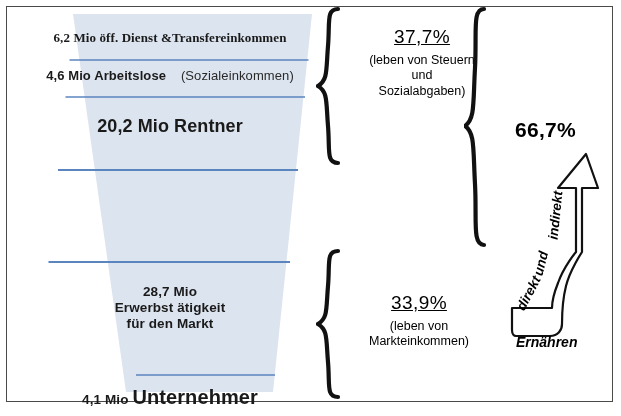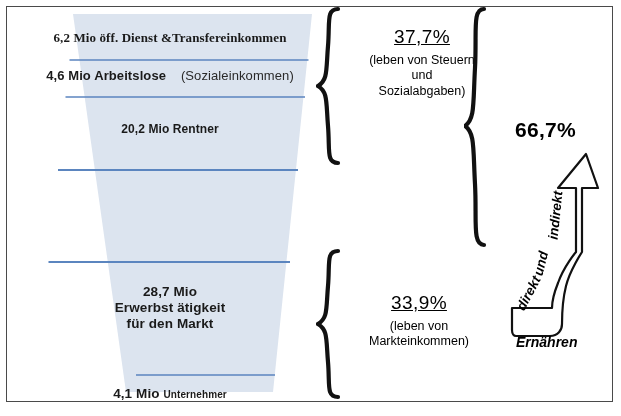--- a/index.html
+++ b/index.html
@@ -49,25 +49,25 @@
     color: #1a1a1a;
     font-weight: bold;
     line-height: 1.18;
     letter-spacing: 0.1px;
   }
   .seg-label .light {
     font-weight: normal;
     color: #2a2a2a;
   }
   .seg-label .big {
-    font-size: 10px;
+    font-size: 20px;
   }
   .s1 { top: 16px;  font-size: 13px; font-family: Liberation Serif, serif; }
   .s2 { top: 54px;  font-size: 13px; }
-  .s3 { top: 102px; font-size: 12px; margin-top: 6px; }
+  .s3 { top: 102px; font-size: 18px; }
   .s4 { top: 176px; font-size: 13.5px; }
   .s5 { top: 270px; font-size: 13.5px; }
   .s6 { top: 372px; font-size: 13.5px; }
 
   
   .brace {
     position: absolute;
   }
   .pct-block {
     position: absolute;

